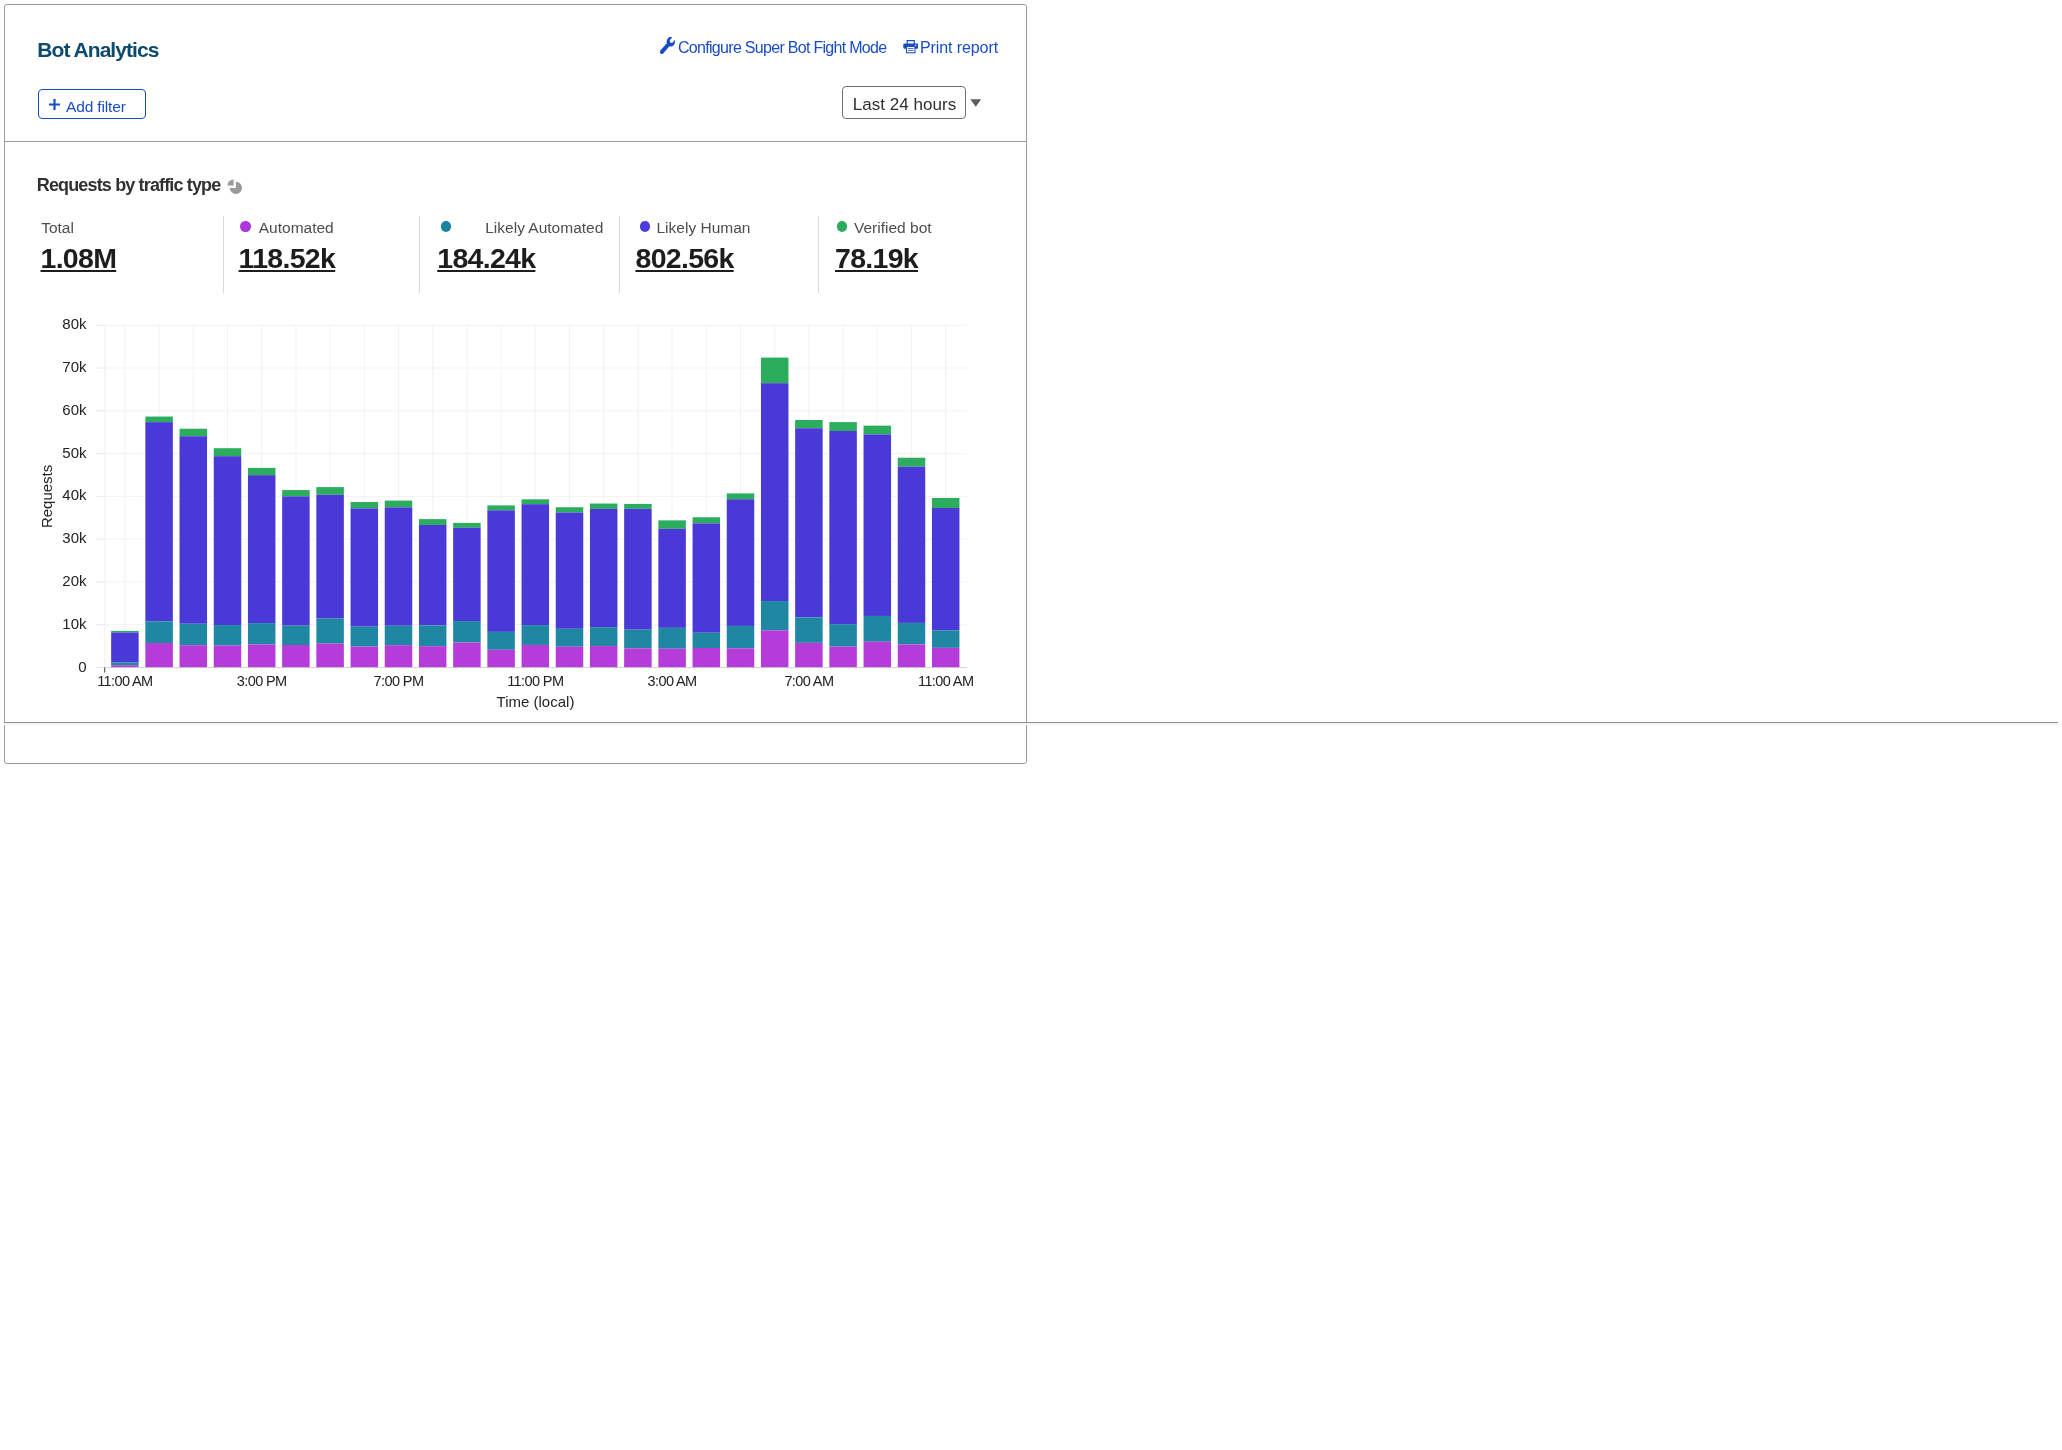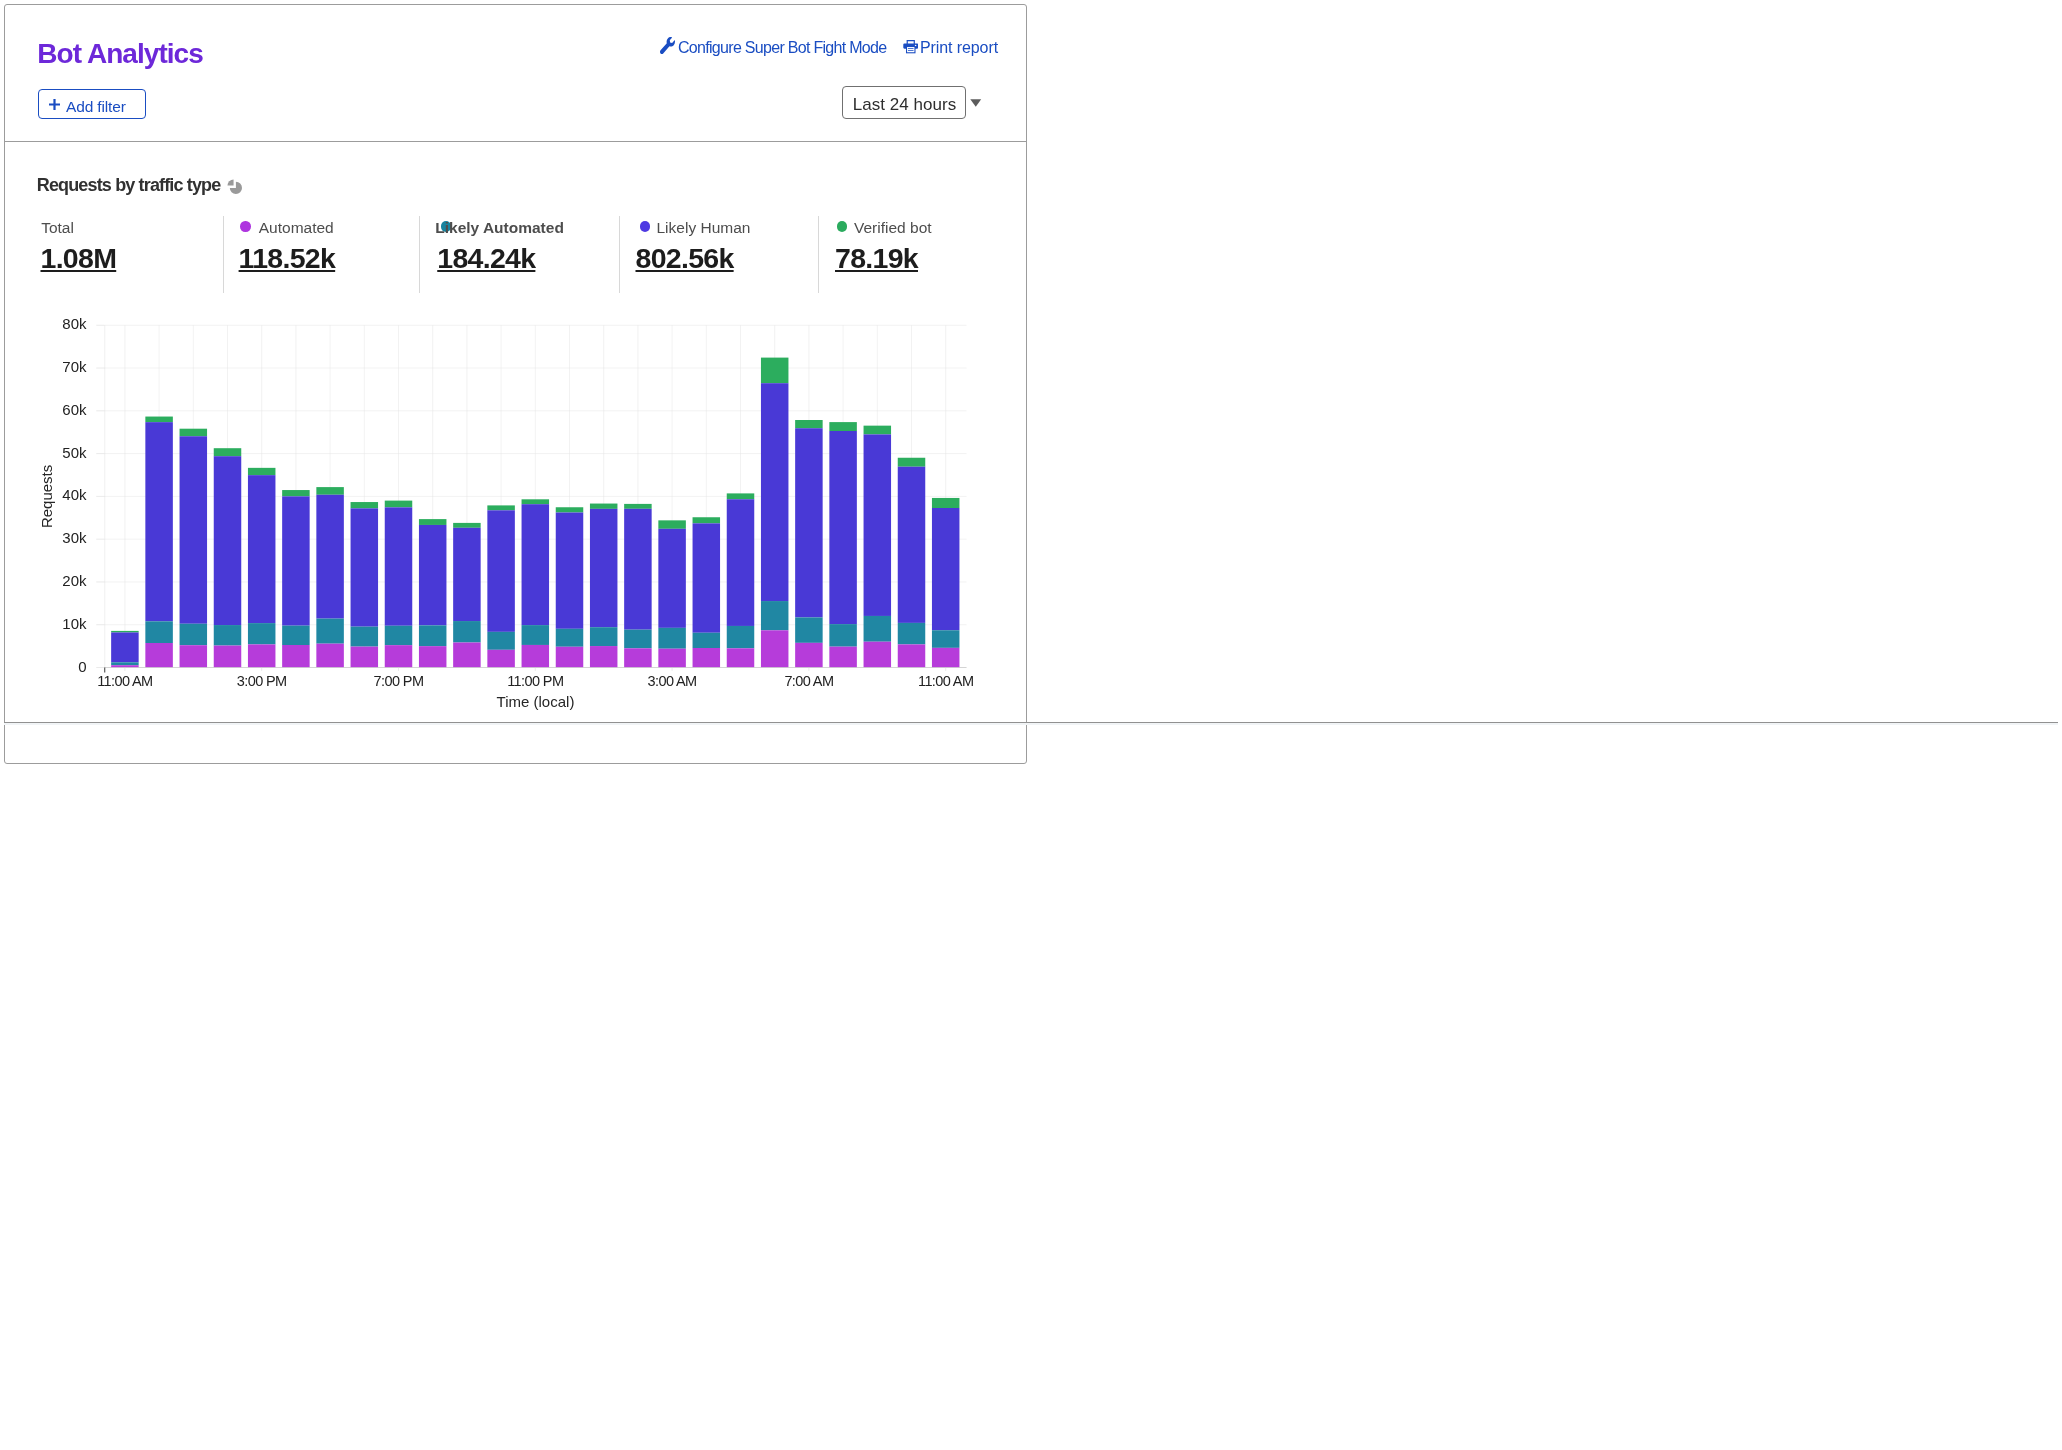--- a/index.html
+++ b/index.html
@@ -9,21 +9,21 @@
   .link { color:#1a4dc2; font-size:16px; letter-spacing:-0.55px; }
   #divider { position:absolute; left:0; right:0; top:136.5px; border-top:1px solid #9c9c9c; }
   .vdiv { position:absolute; top:211.5px; height:76.5px; width:0; border-left:0.5px solid #d8d8d8; }
   .slabel { position:absolute; font-size:15.5px; color:#4d4d4d; top:214.2px; }
   .sval { position:absolute; font-size:28.5px; font-weight:700; color:#1d1d1d; top:237.2px; letter-spacing:-0.7px;text-decoration:underline;}
   .dot { position:absolute; width:10.3px; height:10.3px; border-radius:50%; top:216.85px; }
 </style>
 </head>
 <body>
 <div id="card">
-  <div class="abs" style="left:32.05px; top:33.75px; font-size:28px; font-weight:700; color:#6d28d9; letter-spacing:-0.95px;">Bot Analytics</div>
+  <div class="abs" style="left:32.05px; top:33.75px; font-size:21px; font-weight:700; color:#0c4a6e; letter-spacing:-0.95px;">Bot Analytics</div>
 
   <svg class="abs" style="left:654.75px; top:32.4px;" width="15" height="17" viewBox="0 0 512 512" fill="#1a4dc2" preserveAspectRatio="none">
       <path d="M507.73 109.1c-2.24-9.03-13.54-12.09-20.12-5.51l-74.36 74.36-67.88-11.31-11.31-67.88 74.36-74.36c6.62-6.62 3.43-17.9-5.66-20.16-47.38-11.74-99.55.91-136.58 37.93-39.64 39.64-50.55 97.1-34.05 147.2L18.74 402.76c-24.99 24.99-24.99 65.51 0 90.5 24.99 24.99 65.51 24.99 90.5 0l213.21-213.21c50.12 16.71 107.47 5.68 147.37-34.22 37.07-37.07 49.7-89.32 37.91-136.73z"></path>
     </svg>
   <a class="abs link" style="left:672.75px; top:34.95px; letter-spacing:-0.7px;">Configure Super Bot Fight Mode</a>
 
   <svg class="abs" style="left:897.35px; top:35.7px;" width="15.5" height="13.4" viewBox="0 0 30 26" fill="#1a4dc2">
     <path d="M7 0 H23 V7.8 H20.7 V2.3 H9.3 V7.8 H7 Z"></path>
     <path d="M2.7 6.8 H27.3 Q29.5 6.8 29.5 9 V14.6 Q29.5 16.8 27.3 16.8 H2.7 Q0.5 16.8 0.5 14.6 V9 Q0.5 6.8 2.7 6.8 Z"></path>
     <circle cx="24.4" cy="10.6" r="1.55" fill="#fff"></circle>
@@ -56,21 +56,21 @@
     </svg>
 
   <div class="slabel" style="left:35.95px;">Total</div>
   <div class="sval" style="left:35.25px;">1.08M</div>
 
   <div class="dot" style="left:235px; background:#ae36df;"></div>
   <div class="slabel" style="left:253.5px;">Automated</div>
   <div class="sval" style="left:233.35px;">118.52k</div>
 
   <div class="dot" style="left:435.75px; background:#17839e;"></div>
-  <div class="slabel" style="left:430px;font-weight:bold;">Likely Automated</div>
+  <div class="slabel" style="left:480px;">Likely Automated</div>
   <div class="sval" style="left:432px;">184.24k</div>
 
   <div class="dot" style="left:634.25px; background:#4e3ae2;"></div>
   <div class="slabel" style="left:651.25px;">Likely Human</div>
   <div class="sval" style="left:630.25px;">802.56k</div>
 
   <div class="dot" style="left:831.75px; background:#2bab5e;"></div>
   <div class="slabel" style="left:848.75px;">Verified bot</div>
   <div class="sval" style="left:829.75px;">78.19k</div>
 

